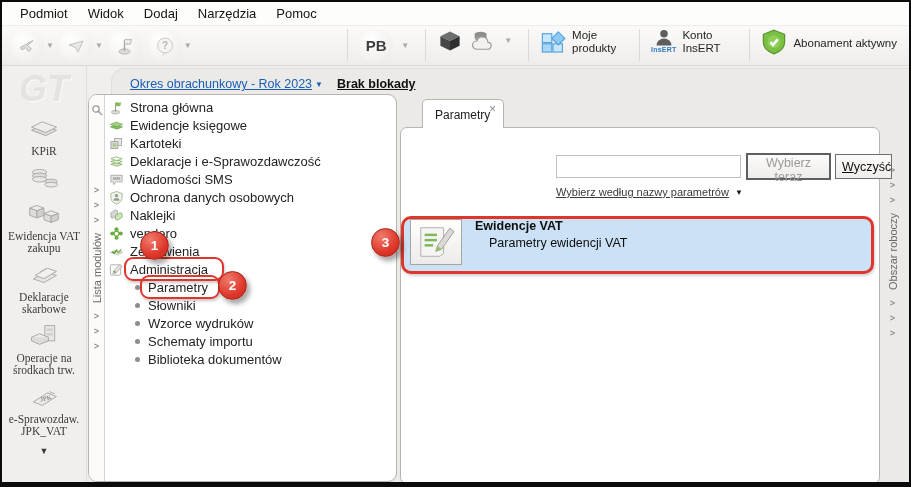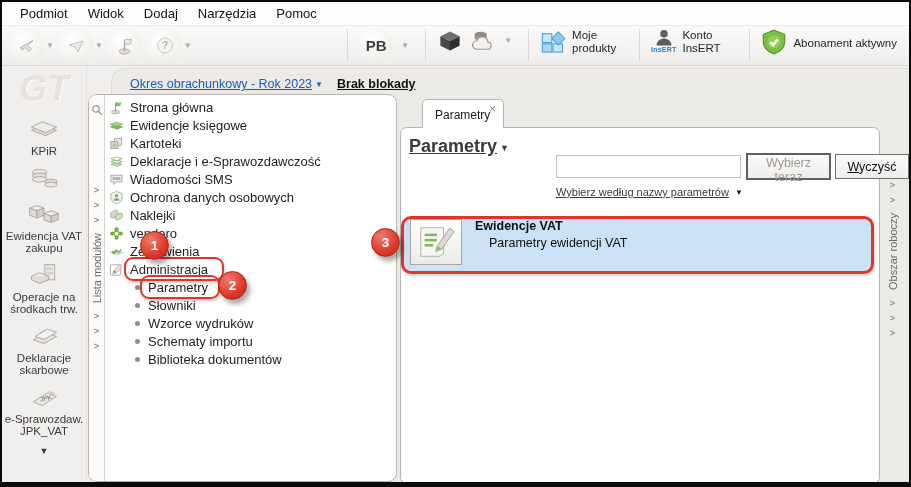--- a/index.html
+++ b/index.html
@@ -80,21 +80,21 @@
   .mainpanel{position:absolute;left:313px;top:61px;width:480px;height:357px;background:#fff;
     border:1px solid #b7b4b1;border-radius:7px;box-sizing:border-box;z-index:2;}
   .main-title{position:absolute;left:8px;top:8px;font-size:18px;font-weight:bold;color:#3a3a3a;cursor:pointer;}
   .main-title .lnk{text-decoration:underline;}
   .main-title .tri{font-size:9px;color:#3a3a3a;}
   .search-input{position:absolute;left:155px;top:27px;width:185px;height:23px;border:1px solid #c3c0bd;
     font-size:12px;padding:0 5px;box-sizing:border-box;font-family:"Liberation Sans",sans-serif;}
   .btn{position:absolute;box-sizing:border-box;font-family:"Liberation Sans",sans-serif;font-size:12.5px;
     background:linear-gradient(#fcfbfa,#eeedeb);text-align:center;cursor:pointer;}
   .btn-select{left:345px;top:25px;width:85px;height:27px;border:2px solid #5f5f5f;color:#9c9996;}
-  .btn-clear{left:434px;top:26px;width:74px;height:25px;border:1px solid #6e6e6e;color:#0e0e0e;}
+  .btn-clear{left:434px;top:26px;width:57px;height:25px;border:1px solid #6e6e6e;color:#0e0e0e;text-align:right;}
   .filter-link{position:absolute;left:155px;top:58px;font-size:11px;color:#3c3a38;cursor:pointer;}
   .filter-link .lnk{text-decoration:underline;}
   .filter-link .tri{font-size:8px;color:#1a1a1a;}
   
   .vat-item{position:absolute;left:399px;top:214px;width:473px;height:58px;box-sizing:border-box;
     background:#cbe2f6;border:3px solid #e0352b;border-radius:10px;display:flex;z-index:4;cursor:pointer;
     box-shadow:1px 2px 3px rgba(0,0,0,.18);}
   .vat-icon{width:50px;height:44px;flex:none;margin-left:6px;background:linear-gradient(#ffffff,#ecebe8);
     border:1px solid #a8a5a2;display:flex;align-items:center;justify-content:center;}
   .vat-icon svg{width:42px;height:38px;}
@@ -215,21 +215,21 @@
               <circle cx="11" cy="10.8" r="5.5" fill="#8ecf57"></circle>
               <path d="M8 11.2 l2.2 2.3 l4 -4.8" stroke="#fff" stroke-width="2.2" fill="none"></path>
             </svg></span>
         <span class="tb-label wide">Abonament aktywny</span>
       </div>
     </div>
   </div>
 
   <div class="sidebar">
     <div class="gt-logo">GT</div>
-    <div id="sidebar-modules" style="display:flex;flex-direction:column;align-items:center;">
+    <div id="sidebar-modules" style="display:flex;flex-direction:column;align-items:center;font-family:Liberation Serif, serif;">
         <div class="module">
           <span><svg viewBox="0 0 40 28">
               <path d="M6 16 l12 -6 16 6 -12 6 z" fill="#dedbd8" stroke="#a5a29f"></path>
               <path d="M6 12.5 l12 -6 16 6 -12 6 z" fill="#eeece9" stroke="#a5a29f"></path>
             </svg></span>
           <span class="module-label">KPiR</span>
         </div>
         <div class="module">
           <span><svg viewBox="0 0 40 28">
               <ellipse cx="15" cy="8" rx="8" ry="3" fill="#eae8e5" stroke="#a5a29f"></ellipse>
@@ -245,38 +245,38 @@
               <path d="M4 8 l8 3 v8 l-8 -3 z" fill="#dedbd8" stroke="#a5a29f"></path>
               <path d="M20 8 l-8 3 v8 l8 -3 z" fill="#d2cfcc" stroke="#a5a29f"></path>
               <path d="M28 11 l8 3 -8 3 -8 -3 z" fill="#eeece9" stroke="#a5a29f"></path>
               <path d="M20 14 l8 3 v7 l-8 -3 z" fill="#dedbd8" stroke="#a5a29f"></path>
               <path d="M36 14 l-8 3 v7 l8 -3 z" fill="#d2cfcc" stroke="#a5a29f"></path>
             </svg></span>
           <span class="module-label">Ewidencja VAT zakupu</span>
         </div>
         <div class="module">
           <span><svg viewBox="0 0 40 28">
+              <path d="M8 19 l14 -8 12 4 -14 8 z" fill="#e6e4e1" stroke="#a5a29f"></path>
+              <path d="M10 15 l14 -8 10 3.5 -14 8 z" fill="#f3f1ef" stroke="#a5a29f"></path>
+              <path d="M15 11.5 l8 -4.5" stroke="#b5b2af" fill="none"></path>
+            </svg></span>
+          <span class="module-label">Deklaracje skarbowe</span>
+        </div>
+        <div class="module">
+          <span><svg viewBox="0 0 40 28">
               <rect x="21" y="3" width="11" height="17" fill="#eae8e5" stroke="#a5a29f"></rect>
               <rect x="23" y="6" width="7" height="3" fill="#d2cfcc"></rect>
               <rect x="23" y="11" width="7" height="3" fill="#d2cfcc"></rect>
               <path d="M6 16 l9 -4 10 4 -9 4 z" fill="#eeece9" stroke="#a5a29f"></path>
               <path d="M6 16 v4 l9 4 10 -4 v-4" fill="#dedbd8" stroke="#a5a29f"></path>
             </svg></span>
           <span class="module-label">Operacje na środkach trw.</span>
         </div>
         <div class="module">
           <span><svg viewBox="0 0 40 28">
-              <path d="M8 19 l14 -8 12 4 -14 8 z" fill="#e6e4e1" stroke="#a5a29f"></path>
-              <path d="M10 15 l14 -8 10 3.5 -14 8 z" fill="#f3f1ef" stroke="#a5a29f"></path>
-              <path d="M15 11.5 l8 -4.5" stroke="#b5b2af" fill="none"></path>
-            </svg></span>
-          <span class="module-label">Deklaracje skarbowe</span>
-        </div>
-        <div class="module">
-          <span><svg viewBox="0 0 40 28">
               <path d="M8 20 l16 -10 10 4 -16 10 z" fill="#edebe8" stroke="#a5a29f"></path>
               <text x="16" y="20" font-size="7" font-weight="bold" fill="#8f8c89" transform="rotate(-14 16 20)">JPK</text>
               <path d="M26 8.5 l6 2.5" stroke="#a5a29f" fill="none"></path>
             </svg></span>
           <span class="module-label">e-Sprawozdaw. JPK_VAT</span>
         </div>
       </div>
     <div class="sidebar-more">▼</div>
   </div>
 
@@ -428,23 +428,20 @@
             <span>Biblioteka dokumentów</span>
           </div>
         </div>
     </div>
 
     <div class="tab">
       <span class="tab-label">Parametry</span>
       <span class="tab-close"></span>
     </div>
     <div class="mainpanel">
-      <span class="main-title">
-        <span class="lnk">Parametry</span><span class="tri">▼</span>
-      </span>
       <input class="search-input" type="text" value="" style="">
       <button class="btn btn-select">Wybierz teraz</button>
       <button class="btn btn-clear"><u>W</u>yczyść</button>
       <span class="filter-link">
         <span class="lnk">Wybierz według nazwy parametrów</span> <span class="tri">▼</span>
       </span>
     </div>
 
     <div class="right-strip">
       <span class="spacer"></span>

